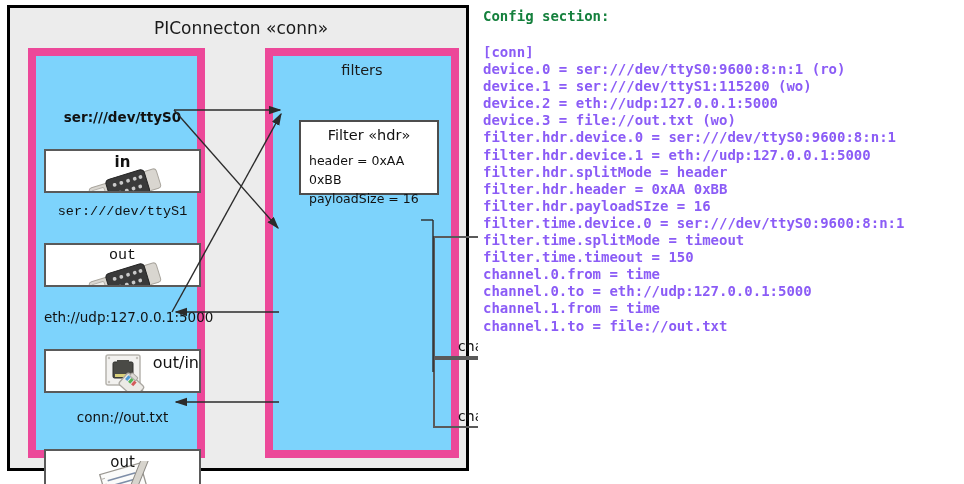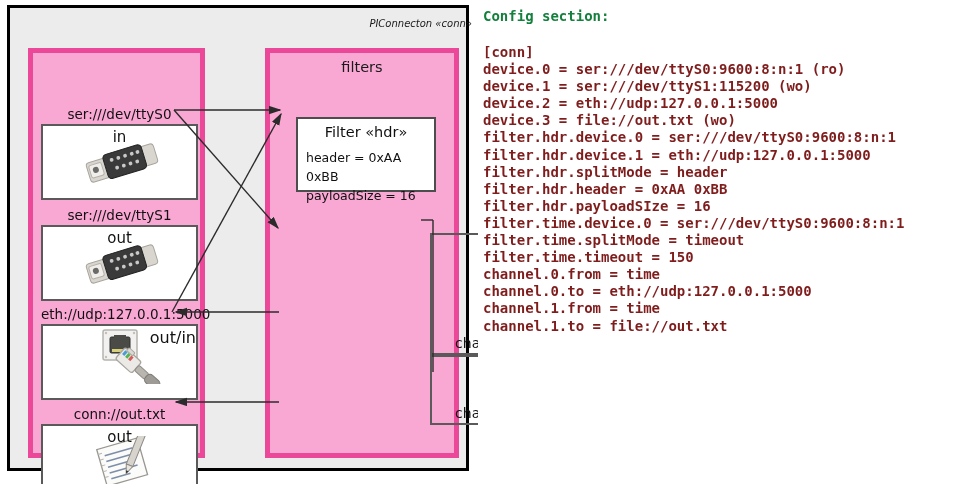--- a/index.html
+++ b/index.html
@@ -28,30 +28,29 @@
     width: 462px; height: 466px;
     background: #ececec;
     border: 3px solid #000000;
     box-sizing: border-box;
   }
 
   .outer-title {
     position: absolute;
     left: 0; top: 10px;
     width: 462px;
-    text-align: right;
-    font-size: 10px;
+    text-align: center;
+    font-size: 17px;
     color: #1a1a1a;
-    font-style: italic;
   }
 
   .panel {
     position: absolute;
-    background: #f9a8d4;
-    border: 5px solid #ec4899;
+    background: #7dd3fc;
+    border: 8px solid #ec4899;
     box-sizing: border-box;
   }
   .panel-devices {
     left: 18px; top: 40px;
     width: 177px; height: 410px;
   }
   .panel-filters {
     left: 255px; top: 40px;
     width: 194px; height: 410px;
   }
@@ -73,43 +72,44 @@
   .device-caption {
     text-align: center;
     font-size: 13.5px;
     color: #111111;
     height: 19px;
     line-height: 19px;
     white-space: nowrap;
   }
   .device-card {
     position: relative;
-    height: 76px;
+    height: 44px;
     background: #ffffff;
     border: 2px solid #5a5a5a;
     box-sizing: border-box;
     overflow: hidden;
+    margin-top: 22px;
   }
   .device-label {
     position: absolute;
     top: 2px;
     left: 0; right: 0;
     text-align: center;
     font-size: 15px;
     color: #111111;
     z-index: 3;
   }
   .device-label.left {
     text-align: right;
     left: 7px;
     font-size: 16px;
   }
 
-  .dev-ttys0 { top: 52px; }
-  .dev-ttys1 { top: 153px; }
+  .dev-ttys0 { top: 52px; font-weight: bold; }
+  .dev-ttys1 { top: 146px; font-family: Liberation Mono, monospace; }
   .dev-eth   { top: 252px; }
   .dev-file  { top: 352px; }
 
   
   .icon-wrap {
     position: absolute;
     z-index: 2;
   }
 
   
@@ -177,21 +177,21 @@
     font-size: 14px;
     color: #15803d;
   }
   .config-body {
     position: absolute;
     left: 5px; top: 44px;
     font-family: "DejaVu Sans Mono", monospace;
     font-weight: bold;
     font-size: 14px;
     line-height: 17.1px;
-    color: #7f1d1d;
+    color: #8b5cf6;
     white-space: pre;
   }
 </style>
 </head>
 <body>
 
 <div id="diagram">
 
   <div class="outer-frame">
 

